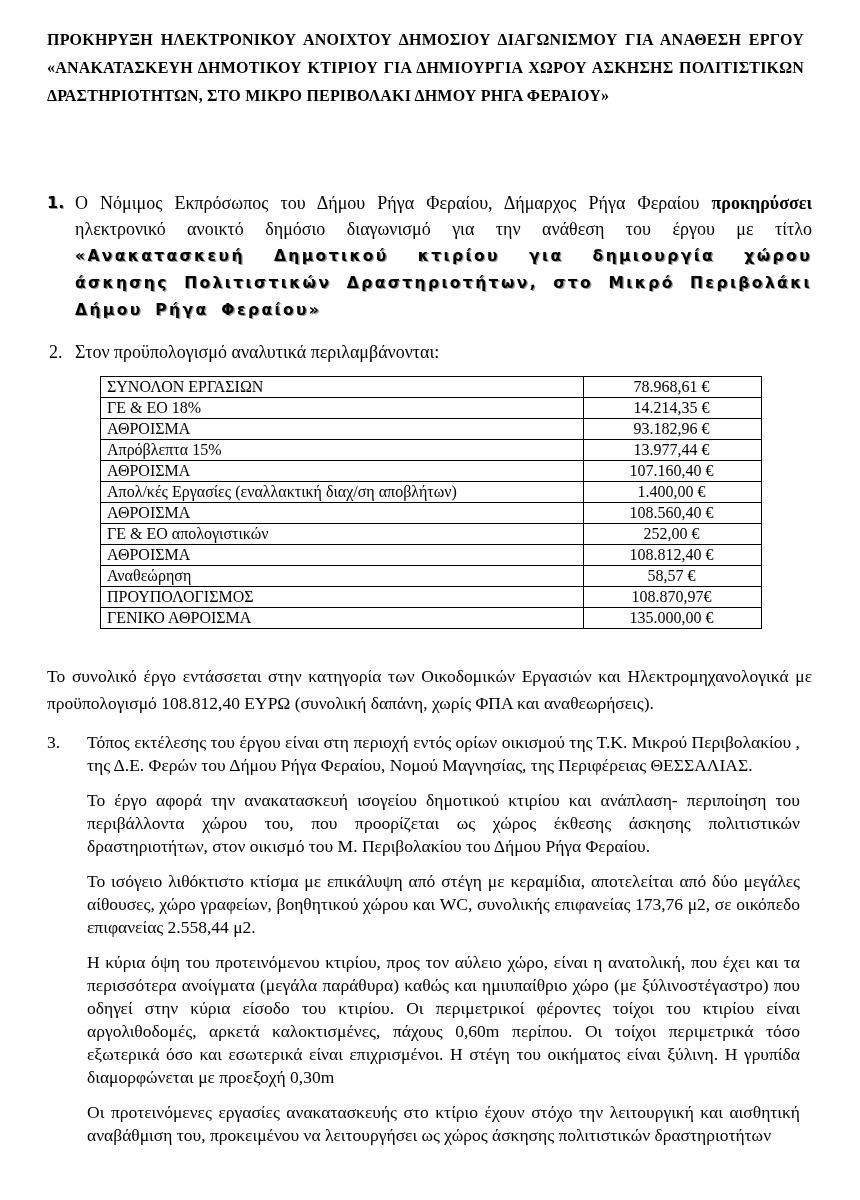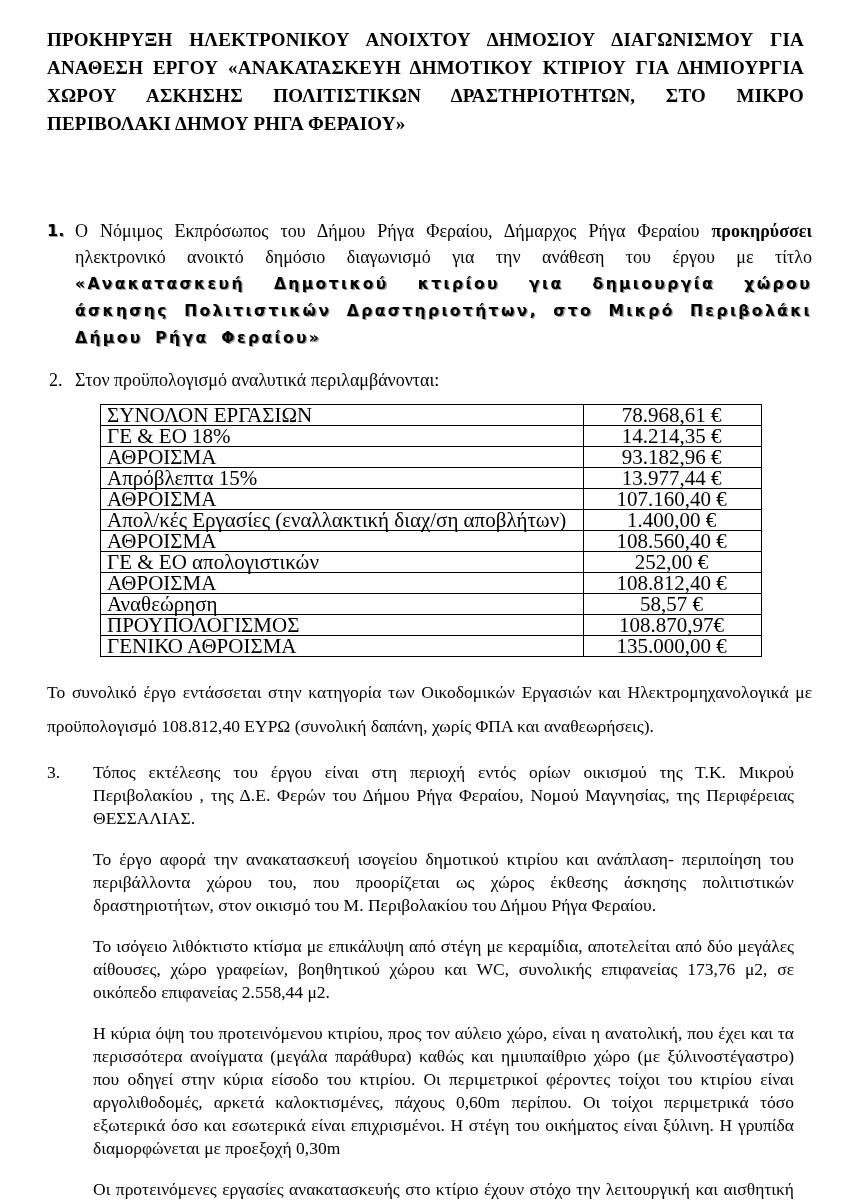--- a/index.html
+++ b/index.html
@@ -7,21 +7,21 @@
   body {
     width: 860px; height: 1200px;
     background: #ffffff; color: #000000;
     font-family: "Liberation Serif", serif;
     overflow: hidden;
   }
   .page { padding: 26px 48px 0 47px; width: 860px; }
 
   .doc-title {
     margin: 0 8px 80px 0;
-    font-size: 19px; font-weight: bold;
+    font-size: 16px; font-weight: bold;
     line-height: 28px; text-align: justify;
     letter-spacing: 0.2px;
   }
 
   .numbered { position: relative; padding-left: 28px; text-align: justify; }
   .numbered .num { position: absolute; left: 0; top: 0; }
 
   .item1 { font-size: 18px; line-height: 26px; }
   .num-sans {
     font-family: "DejaVu Sans", sans-serif;
@@ -36,39 +36,39 @@
   }
   .bold-serif { font-weight: bold; }
 
   .item2 { margin-top: 16px; font-size: 18px; line-height: 27px; }
   .item2 .num { left: 2px; }
 
   table.budget {
     border-collapse: collapse;
     margin: 10px 0 0 53px;
     width: 662px;
-    font-size: 21px;
+    font-size: 16px;
   }
   table.budget td {
     border: 1.5px solid #000;
     padding: 0 8px 0 6px;
     height: 21px; line-height: 20px;
     white-space: nowrap;
   }
   td.amount-cell { text-align: center; width: 178px; }
 
   .after-table {
-    margin-top: 18px;
-    font-size: 17.5px; line-height: 34px;
+    margin-top: 34px;
+    font-size: 17.5px; line-height: 27px;
     text-align: justify;
     font-family: Liberation Serif, serif;
   }
 
   .item3 { margin-top: 14px; font-size: 17.5px; line-height: 23px; }
-  .item3 .para { margin: 18px; text-align: justify; }
+  .item3 .para { margin: 12px; text-align: justify; }
 </style>
 </head>
 <body>
 
 <div class="page">
 
   <h1 class="doc-title">ΠΡΟΚΗΡΥΞΗ ΗΛΕΚΤΡΟΝΙΚΟΥ ΑΝΟΙΧΤΟΥ ΔΗΜΟΣΙΟΥ ΔΙΑΓΩΝΙΣΜΟΥ ΓΙΑ ΑΝΑΘΕΣΗ ΕΡΓΟΥ «ΑΝΑΚΑΤΑΣΚΕΥΗ ΔΗΜΟΤΙΚΟΥ ΚΤΙΡΙΟΥ ΓΙΑ ΔΗΜΙΟΥΡΓΙΑ ΧΩΡΟΥ ΑΣΚΗΣΗΣ ΠΟΛΙΤΙΣΤΙΚΩΝ ΔΡΑΣΤΗΡΙΟΤΗΤΩΝ, ΣΤΟ ΜΙΚΡΟ ΠΕΡΙΒΟΛΑΚΙ ΔΗΜΟΥ ΡΗΓΑ ΦΕΡΑΙΟΥ»</h1>
 
   <div class="numbered item1">
     <span class="num num-sans">1.</span>

